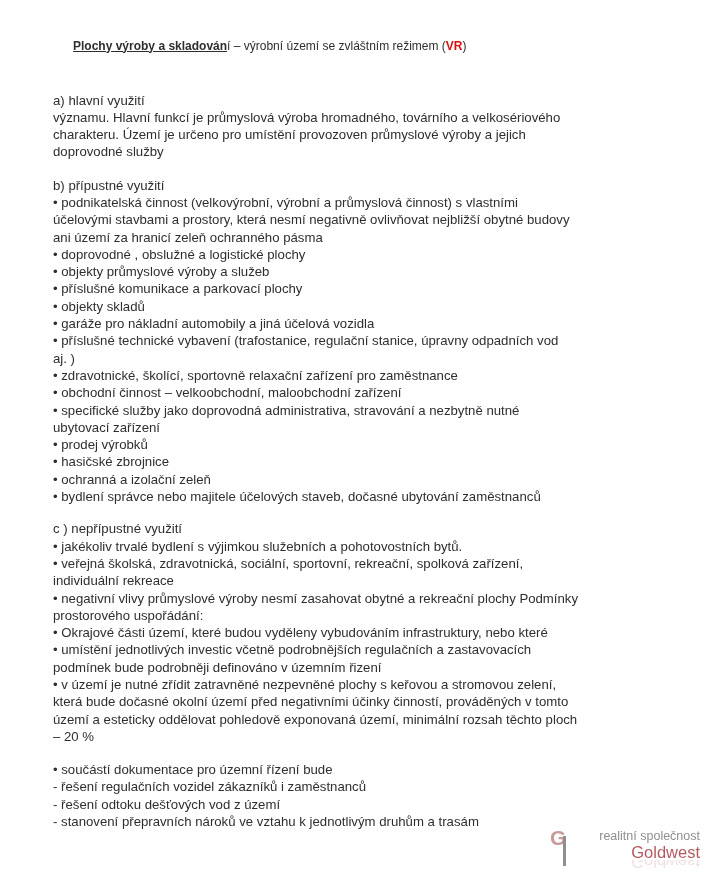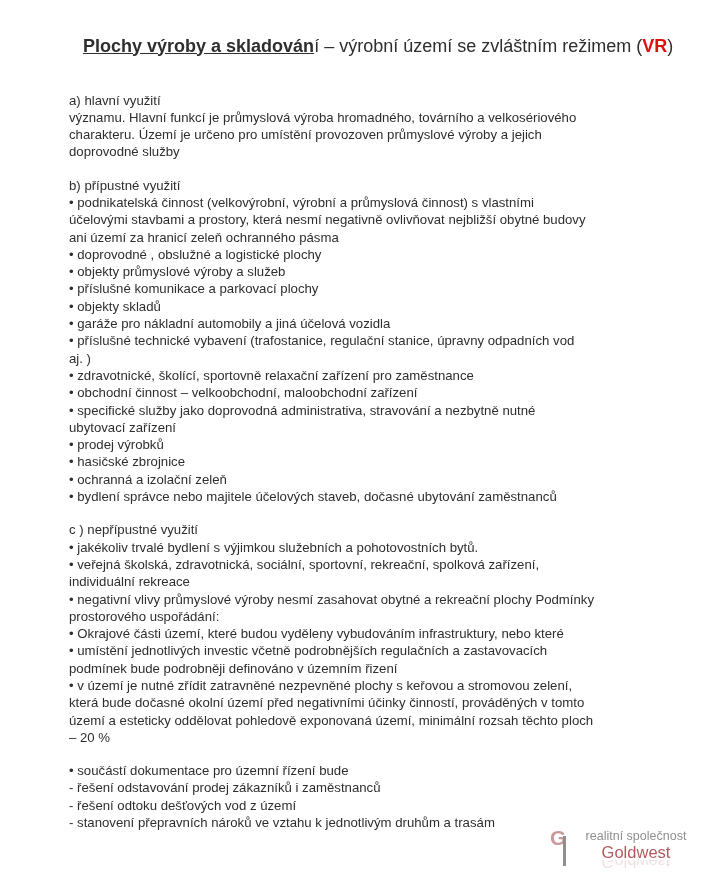--- a/index.html
+++ b/index.html
@@ -21,33 +21,33 @@
     overflow: hidden;
     box-sizing: border-box;
   }
   .content {
     position: absolute;
     left: 53px;
     top: 20px;
     width: 630px;
   }
   .doc-title {
-    font-size: 18px;
+    font-size: 12px;
     line-height: 17.5px;
     white-space: pre;
   }
   .doc-title .emph {
     font-weight: bold;
     text-decoration: underline;
   }
   .doc-title .code {
     font-weight: bold;
     color: var(--accent_red);
   }
-  .block { margin: 16px; padding: 0; }
+  .block { margin: 0; padding: 0; }
   #block-a { margin-top: 19px; }
   #block-b { margin-top: 16px; }
   #block-c { margin-top: 15px; }
   #block-d { margin-top: 16px; }
   .tline {
     font-size: 13.2px;
     line-height: 17.3px;
     white-space: pre;
   }
   
@@ -78,21 +78,21 @@
   .logo-mark .stem {
     position: absolute;
     left: 13px;
     top: 7px;
     width: 2.5px;
     height: 30px;
     background: var(--logo_mark_gray);
   }
   .logo-text {
     flex: 1;
-    text-align: center;
+    text-align: right;
   }
   .logo-type {
     font-size: 12.5px;
     line-height: 15px;
     color: var(--logo_type);
     white-space: pre;
   }
   .logo-name {
     font-size: 16.5px;
     line-height: 17px;
@@ -164,21 +164,21 @@
           <div class="tline">• v území je nutné zřídit zatravněné nezpevněné plochy s keřovou a stromovou zelení,</div>
           <div class="tline">která bude dočasné okolní území před negativními účinky činností, prováděných v tomto</div>
           <div class="tline">území a esteticky oddělovat pohledově exponovaná území, minimální rozsah těchto ploch</div>
           <div class="tline">– 20 %</div>
         </div>
     </div>
 
     <div class="block" id="block-d">
       <div>
           <div class="tline">• součástí dokumentace pro územní řízení bude</div>
-          <div class="tline">- řešení odstavování prodej zákazníků i zaměstnanců</div>
+          <div class="tline">- řešení regulačních vozidel zákazníků i zaměstnanců</div>
           <div class="tline">- řešení odtoku dešťových vod z území</div>
           <div class="tline">- stanovení přepravních nároků ve vztahu k jednotlivým druhům a trasám</div>
         </div>
     </div>
 
   </div>
 
   <div class="logo">
     <div class="logo-mark">
       <span class="g">G</span>

